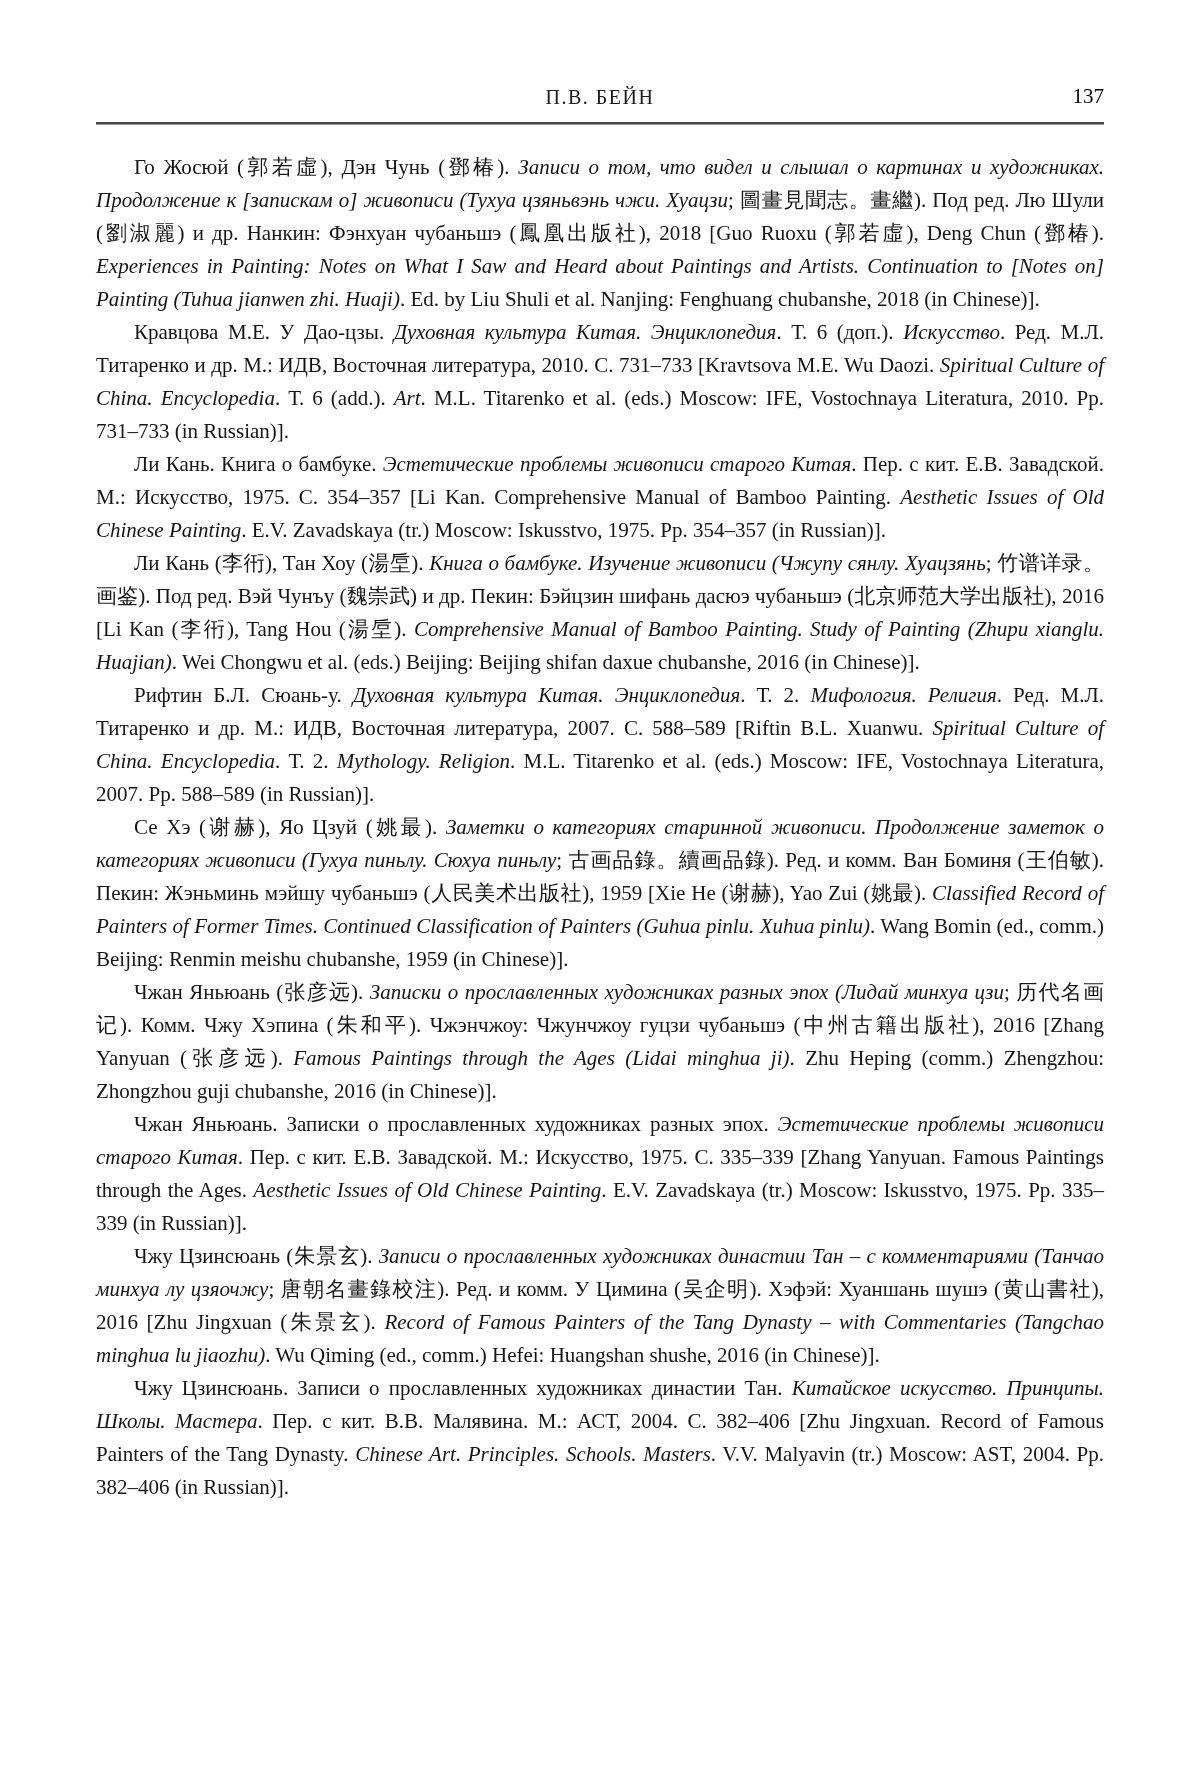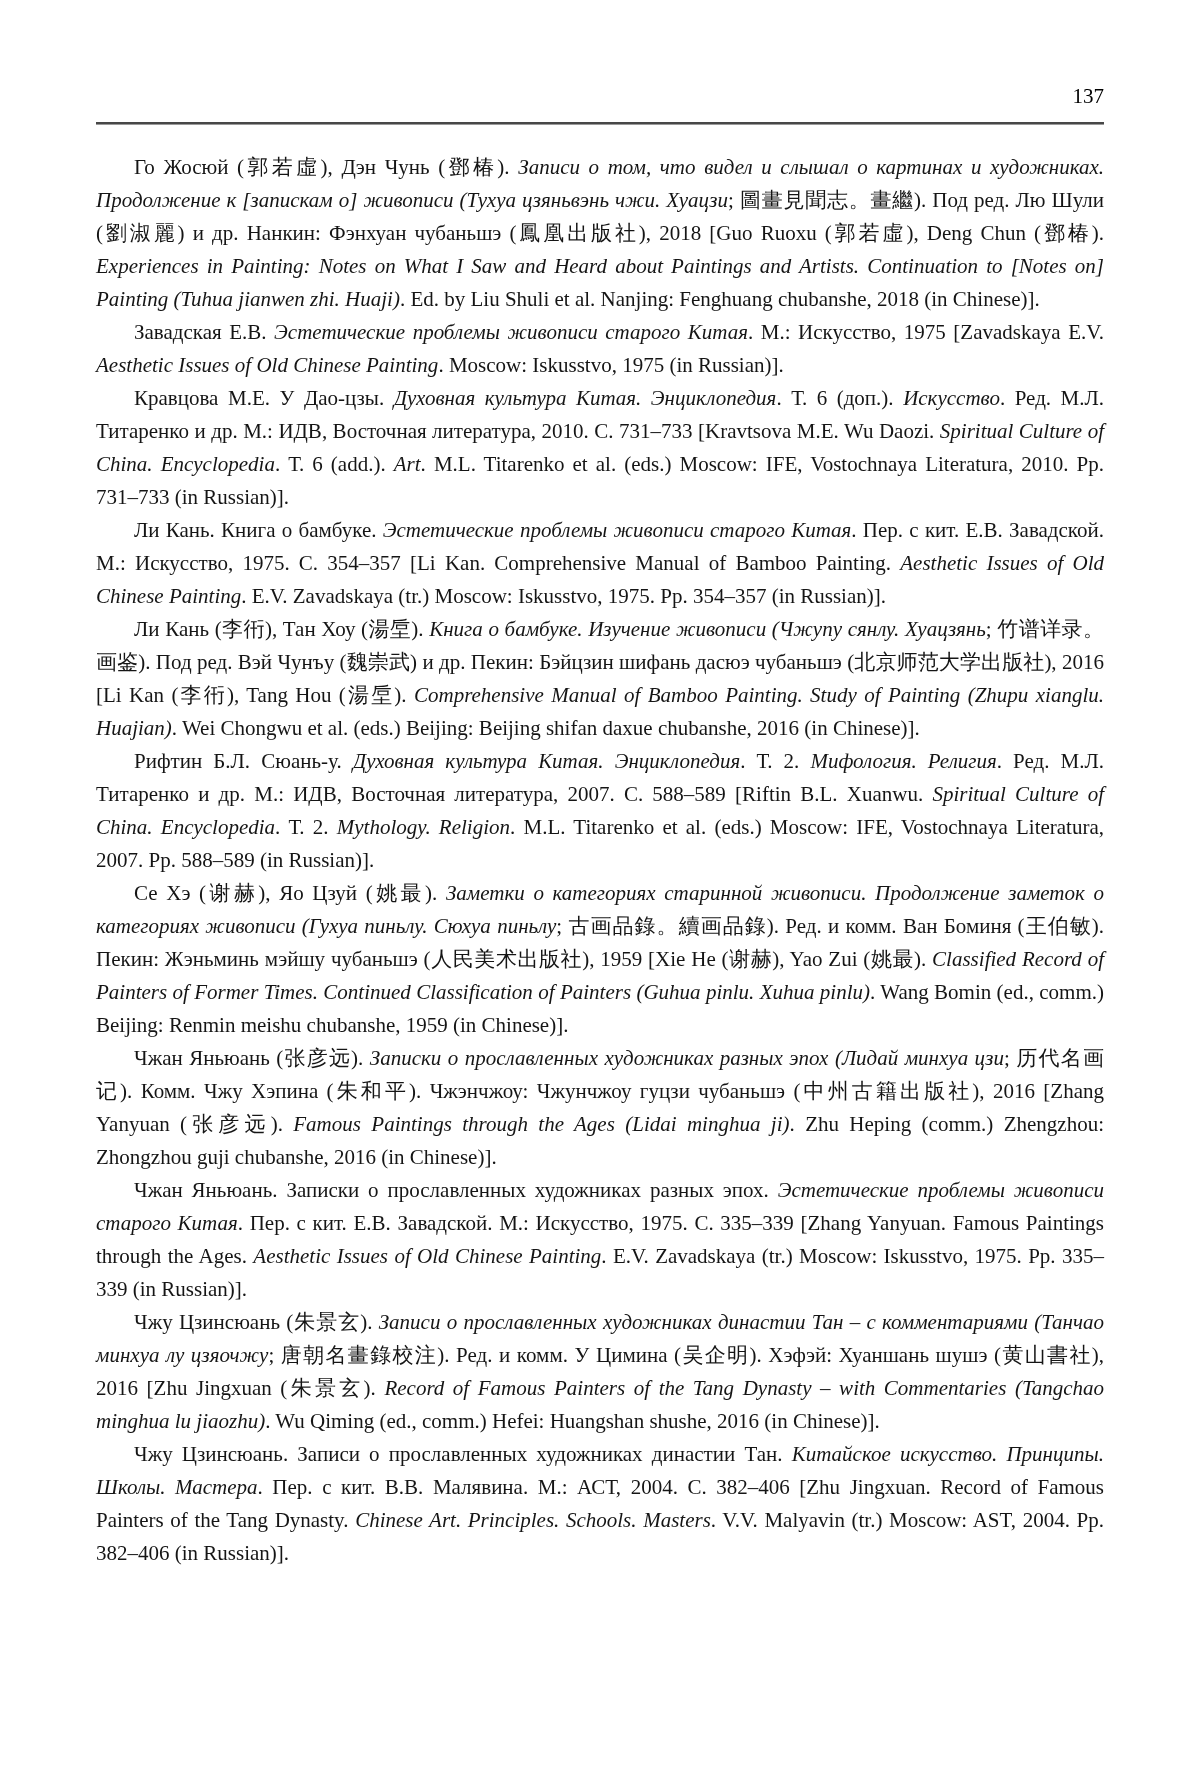--- a/index.html
+++ b/index.html
@@ -51,26 +51,26 @@
     text-indent: 38px;
     color: #151515;
   }
   .ref .it { font-style: italic; }
 </style>
 </head>
 <body>
 
 <div class="page">
   <div class="header">
+    <div class="running-title">П.В. БЕЙН</div>
     <div class="page-number">137</div>
   </div>
   <div class="header-rule"></div>
   <div class="refs" id="refs">
       <p class="ref"><span class="">Го Жосюй (郭若虛), Дэн Чунь (鄧椿). </span><span class="it">Записи о том, что видел и слышал о картинах и художниках. Продолжение к [запискам о] живописи (Тухуа цзяньвэнь чжи. Хуацзи</span><span class="">; 圖畫見聞志。畫繼). Под ред. Лю Шули (劉淑麗) и др. Нанкин: Фэнхуан чубаньшэ (鳳凰出版社), 2018 [Guo Ruoxu (郭若虛), Deng Chun (鄧椿). </span><span class="it">Experiences in Painting: Notes on What I Saw and Heard about Paintings and Artists. Continuation to [Notes on] Painting (Tuhua jianwen zhi. Huaji)</span><span class="">. Ed. by Liu Shuli et al. Nanjing: Fenghuang chubanshe, 2018 (in Chinese)].</span></p>
-      <p class="ref"><span class="">Завадская Е.В. </span><span class="it">Эстетические проблемы живописи старого Китая</span><span class="">. М.: Искусство, 1975 [Zavadskaya E.V. </span><span class="it">Aesthetic Issues of Old Chinese Painting</span><span class="">. Moscow: Iskusstvo, 1975 (in Russian)].</span></p>
       <p class="ref"><span class="">Кравцова М.Е. У Дао-цзы. </span><span class="it">Духовная культура Китая. Энциклопедия</span><span class="">. Т. 6 (доп.). </span><span class="it">Искусство</span><span class="">. Ред. М.Л. Титаренко и др. М.: ИДВ, Восточная литература, 2010. С. 731–733 [Kravtsova M.E. Wu Daozi. </span><span class="it">Spiritual Culture of China. Encyclopedia</span><span class="">. Т. 6 (add.). </span><span class="it">Art</span><span class="">. M.L. Titarenko et al. (eds.) Moscow: IFE, Vostochnaya Literatura, 2010. Pp. 731–733 (in Russian)].</span></p>
       <p class="ref"><span class="">Ли Кань. Книга о бамбуке. </span><span class="it">Эстетические проблемы живописи старого Китая</span><span class="">. Пер. с кит. Е.В. Завадской. М.: Искусство, 1975. С. 354–357 [Li Kan. Comprehensive Manual of Bamboo Painting. </span><span class="it">Aesthetic Issues of Old Chinese Painting</span><span class="">. E.V. Zavadskaya (tr.) Moscow: Iskusstvo, 1975. Pp. 354–357 (in Russian)].</span></p>
       <p class="ref"><span class="">Ли Кань (李衎), Тан Хоу (湯垕). </span><span class="it">Книга о бамбуке. Изучение живописи (Чжупу сянлу. Хуацзянь</span><span class="">; 竹谱详录。画鉴). Под ред. Вэй Чунъу (魏崇武) и др. Пекин: Бэйцзин шифань дасюэ чубаньшэ (北京师范大学出版社), 2016 [Li Kan (李衎), Tang Hou (湯垕). </span><span class="it">Comprehensive Manual of Bamboo Painting. Study of Painting (Zhupu xianglu. Huajian)</span><span class="">. Wei Chongwu et al. (eds.) Beijing: Beijing shifan daxue chubanshe, 2016 (in Chinese)].</span></p>
       <p class="ref"><span class="">Рифтин Б.Л. Сюань-у. </span><span class="it">Духовная культура Китая. Энциклопедия</span><span class="">. Т. 2. </span><span class="it">Мифология. Религия</span><span class="">. Ред. М.Л. Титаренко и др. М.: ИДВ, Восточная литература, 2007. С. 588–589 [Riftin B.L. Xuanwu. </span><span class="it">Spiritual Culture of China. Encyclopedia</span><span class="">. Т. 2. </span><span class="it">Mythology. Religion</span><span class="">. M.L. Titarenko et al. (eds.) Moscow: IFE, Vostochnaya Literatura, 2007. Pp. 588–589 (in Russian)].</span></p>
       <p class="ref"><span class="">Се Хэ (谢赫), Яо Цзуй (姚最). </span><span class="it">Заметки о категориях старинной живописи. Продолжение заметок о категориях живописи (Гухуа пиньлу. Сюхуа пиньлу</span><span class="">; 古画品錄。續画品錄). Ред. и комм. Ван Боминя (王伯敏). Пекин: Жэньминь мэйшу чубаньшэ (人民美术出版社), 1959 [Xie He (谢赫), Yao Zui (姚最). </span><span class="it">Classified Record of Painters of Former Times. Continued Classification of Painters (Guhua pinlu. Xuhua pinlu)</span><span class="">. Wang Bomin (ed., comm.) Beijing: Renmin meishu chubanshe, 1959 (in Chinese)].</span></p>
       <p class="ref"><span class="">Чжан Яньюань (张彦远). </span><span class="it">Записки о прославленных художниках разных эпох (Лидай минхуа цзи</span><span class="">; 历代名画记). Комм. Чжу Хэпина (朱和平). Чжэнчжоу: Чжунчжоу гуцзи чубаньшэ (中州古籍出版社), 2016 [Zhang Yanyuan (张彦远). </span><span class="it">Famous Paintings through the Ages (Lidai minghua ji)</span><span class="">. Zhu Heping (comm.) Zhengzhou: Zhongzhou guji chubanshe, 2016 (in Chinese)].</span></p>
       <p class="ref"><span class="">Чжан Яньюань. Записки о прославленных художниках разных эпох. </span><span class="it">Эстетические проблемы живописи старого Китая</span><span class="">. Пер. с кит. Е.В. Завадской. М.: Искусство, 1975. С. 335–339 [Zhang Yanyuan. Famous Paintings through the Ages. </span><span class="it">Aesthetic Issues of Old Chinese Painting</span><span class="">. E.V. Zavadskaya (tr.) Moscow: Iskusstvo, 1975. Pp. 335–339 (in Russian)].</span></p>
       <p class="ref"><span class="">Чжу Цзинсюань (朱景玄). </span><span class="it">Записи о прославленных художниках династии Тан – с комментариями (Танчао минхуа лу цзяочжу</span><span class="">; 唐朝名畫錄校注). Ред. и комм. У Цимина (吴企明). Хэфэй: Хуаншань шушэ (黄山書社), 2016 [Zhu Jingxuan (朱景玄). </span><span class="it">Record of Famous Painters of the Tang Dynasty – with Commentaries (Tangchao minghua lu jiaozhu)</span><span class="">. Wu Qiming (ed., comm.) Hefei: Huangshan shushe, 2016 (in Chinese)].</span></p>
       <p class="ref"><span class="">Чжу Цзинсюань. Записи о прославленных художниках династии Тан. </span><span class="it">Китайское искусство. Принципы. Школы. Мастера</span><span class="">. Пер. с кит. В.В. Малявина. М.: АСТ, 2004. С. 382–406 [Zhu Jingxuan. Record of Famous Painters of the Tang Dynasty. </span><span class="it">Chinese Art. Principles. Schools. Masters</span><span class="">. V.V. Malyavin (tr.) Moscow: AST, 2004. Pp. 382–406 (in Russian)].</span></p>
     </div>

